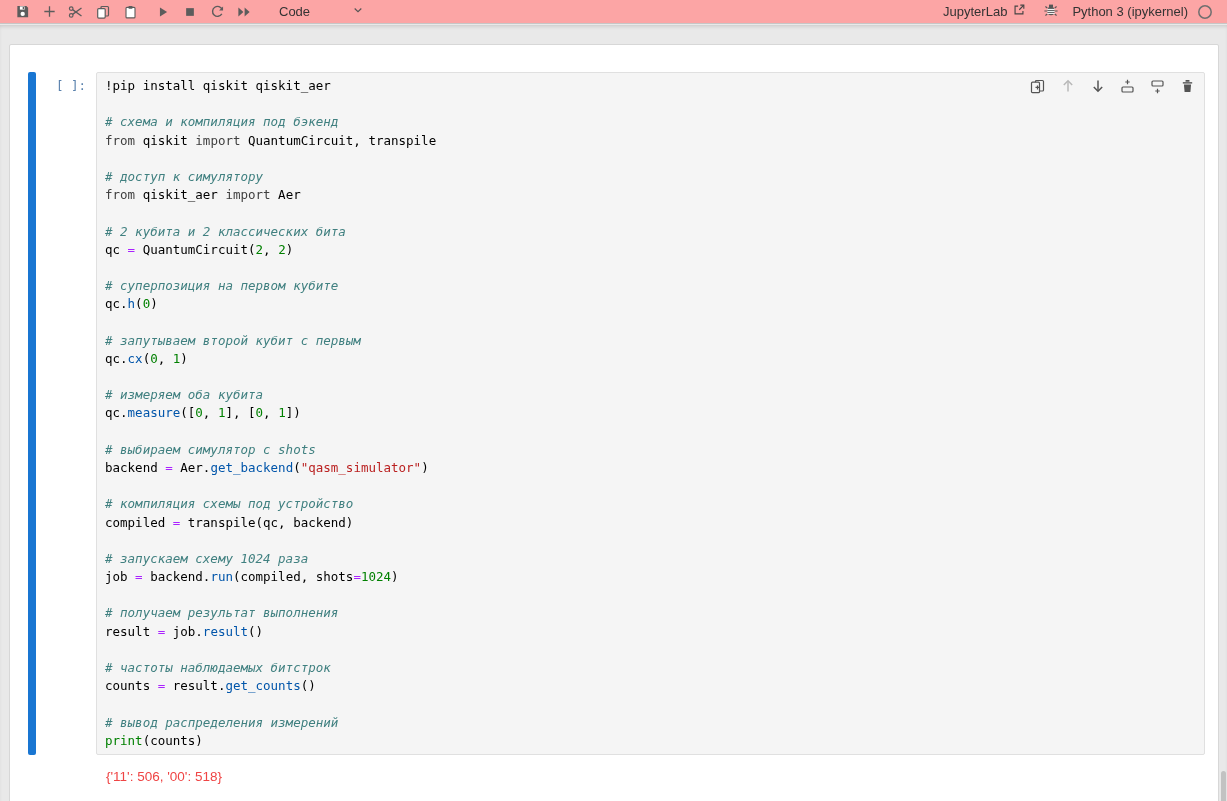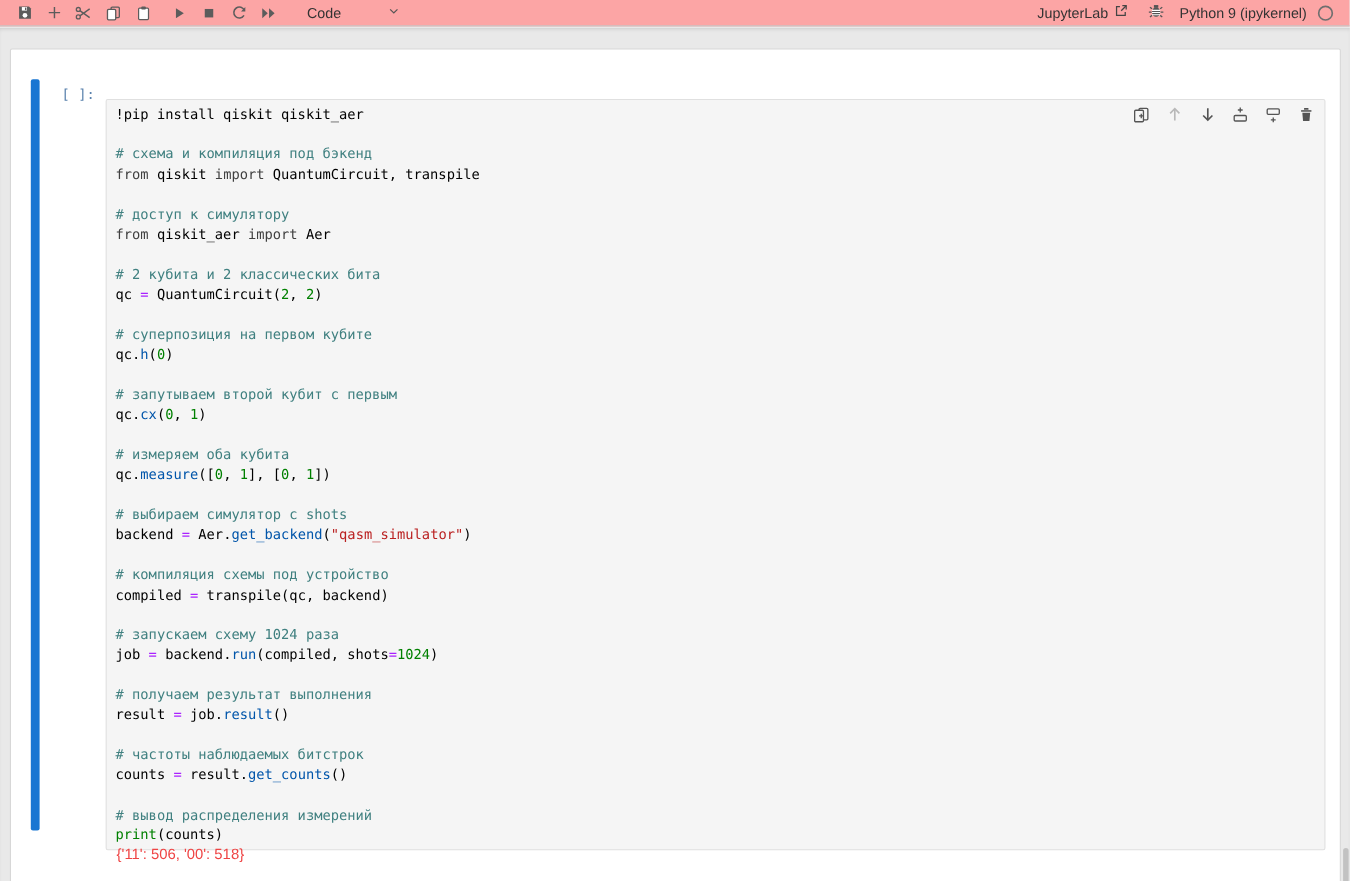--- a/index.html
+++ b/index.html
@@ -48,30 +48,30 @@
   .collapser {
     position: absolute; left: 18px; top: 27px; width: 8px; height: 683px;
     background: #1976d2; border-radius: 2px; cursor: pointer;
   }
   .prompt {
     position: absolute; left: 46px; top: 33px;
     font-family: "DejaVu Sans Mono", monospace; font-size: 12.5px;
     color: #5a82ad; white-space: pre;
   }
   .editor {
-    position: absolute; left: 86px; top: 45px; width: 1109px; height: 683px;
+    position: absolute; left: 86px; top: 27px; width: 1109px; height: 683px;
     background: #f5f5f5; border: 1px solid #e0e0e0; border-radius: 2px;
   }
   .code {
     font-family: "DejaVu Sans Mono", monospace; font-size: 12.5px; line-height: 18.2px;
     color: #000; padding: 4px 8px 0 8px; white-space: pre;
   }
   .cm-line { white-space: pre; height: 18.2px; }
   .tok-p { color: #000000; }
-  .tok-c { color: #408080; }
+  .tok-c { color: #408080; font-style: italic; }
   .tok-k { color: #404040; font-weight: normal; }
   .tok-o { color: #aa22ff; }
   .tok-n { color: #008000; }
   .tok-s { color: #ba2121; }
   .tok-f { color: #0055aa; }
   .tok-b { color: #008000; }
 
   .cell-toolbar {
     position: absolute; top: 6px; right: 8px; display: flex; gap: 13px; align-items: center;
   }
@@ -187,21 +187,21 @@
           </svg></span>
     </a>
     <button class="bug-btn">
       <span><svg width="16" height="16" viewBox="0 0 16 16">
             <rect x="6" y="2.6" width="4" height="2.4" fill="#555"></rect>
             <ellipse cx="8" cy="9" rx="3.7" ry="4.3" fill="#555"></ellipse>
             <path d="M4.3 6L2.4 4.6M11.7 6l1.9-1.4M3.9 9H1.4M12.1 9h2.5M4.3 12l-1.9 1.4M11.7 12l1.9 1.4" stroke="#555" stroke-width="1.2"></path>
             <path d="M4.3 7.4h7.4M4.3 9.4h7.4M4.3 11.4h7.4" stroke="#fff" stroke-width="1"></path>
           </svg></span>
     </button>
-    <span class="kernel-name">Python 9 (ipykernel)</span>
+    <span class="kernel-name">Python 3 (ipykernel)</span>
     <span class="kernel-status">
         <svg width="16" height="16" viewBox="0 0 16 16">
           <circle cx="8" cy="8" r="6.2" fill="none" stroke="#6f6f6f" stroke-width="1.5"></circle>
         </svg>
       </span>
   </div>
 </div>
 
 <div class="page">
   <div class="panel">

